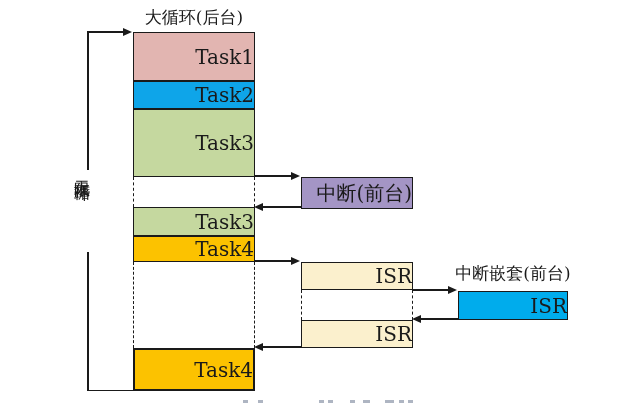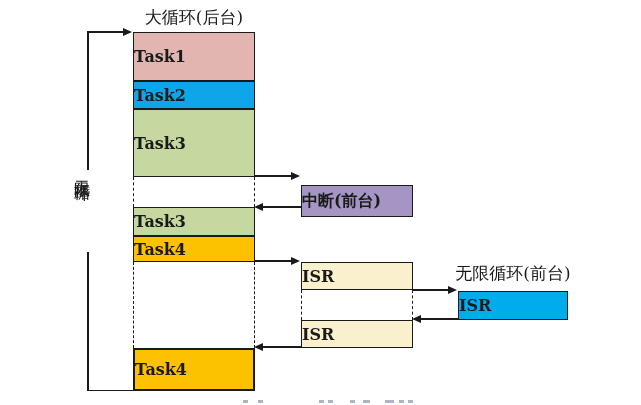--- a/index.html
+++ b/index.html
@@ -8,24 +8,23 @@
     width:641px;height:405px;
     background:#ffffff;
     font-family:"DejaVu Serif","Liberation Serif",serif;
     color:#1a1a1a;
     overflow:hidden;
   }
   .box{
     position:absolute;
     box-sizing:border-box;
     border:1.6px solid #1a1a1a;
-    display:flex;align-items:center;justify-content:flex-start;
-    font-size:16px;
+    display:flex;align-items:center;justify-content:flex-end;
+    font-size:20px;
     white-space:nowrap;
-    font-weight:bold;
   }
   .thick{border-width:2px;}
   .lbl{
     position:absolute;
     font-size:17px;
     white-space:nowrap;
     display:flex;align-items:center;justify-content:center;
   }
   .hline{position:absolute;height:1.6px;background:#1a1a1a;}
   .vline{position:absolute;width:1.6px;background:#1a1a1a;}
@@ -86,38 +85,38 @@
   <div class="vdash" style="left:133px;top:262px;height:86px;"></div>
   <div class="vdash" style="left:253.5px;top:262px;height:86px;"></div>
 
   <div class="box thick" style="left: 133px; top: 348px; width: 122px; height: 43px; background-color: rgb(252, 194, 0);">
     <span>Task4</span>
   </div>
 
   <div class="hline" style="left:255px;top:175px;width:37px;"></div>
   <div class="ah-r" style="left:291px;top:172px;"></div>
 
-  <div class="box" style="left: 301px; top: 177px; width: 112px; height: 32px; background-color: rgb(164, 149, 197); margin-top: 8px;">
+  <div class="box" style="left: 301px; top: 177px; width: 112px; height: 32px; background-color: rgb(164, 149, 197);">
     <span>中断(前台)</span>
   </div>
 
   <div class="hline" style="left:262px;top:206px;width:39px;"></div>
   <div class="ah-l" style="left:254px;top:203px;"></div>
 
   <div class="hline" style="left:255px;top:260px;width:37px;"></div>
   <div class="ah-r" style="left:291px;top:257px;"></div>
 
   <div class="box" style="left: 301px; top: 262px; width: 112px; height: 28px; background-color: rgb(251, 240, 205);">
     <span>ISR</span>
   </div>
 
   <div class="vdash" style="left:301px;top:290px;height:30px;"></div>
   <div class="vdash" style="left:411.5px;top:290px;height:30px;"></div>
 
-  <div class="lbl" style="left:448px;top:262px;width:130px;justify-content:center;">无限循环(前台)</div>
+  <div class="lbl" style="left:448px;top:262px;width:130px;justify-content:center;">中断嵌套(前台)</div>
 
   <div class="hline" style="left:413px;top:289px;width:36px;"></div>
   <div class="ah-r" style="left:448px;top:286px;"></div>
 
   <div class="box" style="left: 458px; top: 291px; width: 110px; height: 29px; background-color: rgb(0, 172, 236);">
     <span>ISR</span>
   </div>
 
   <div class="hline" style="left:420px;top:318px;width:38px;"></div>
   <div class="ah-l" style="left:412px;top:315px;"></div>

